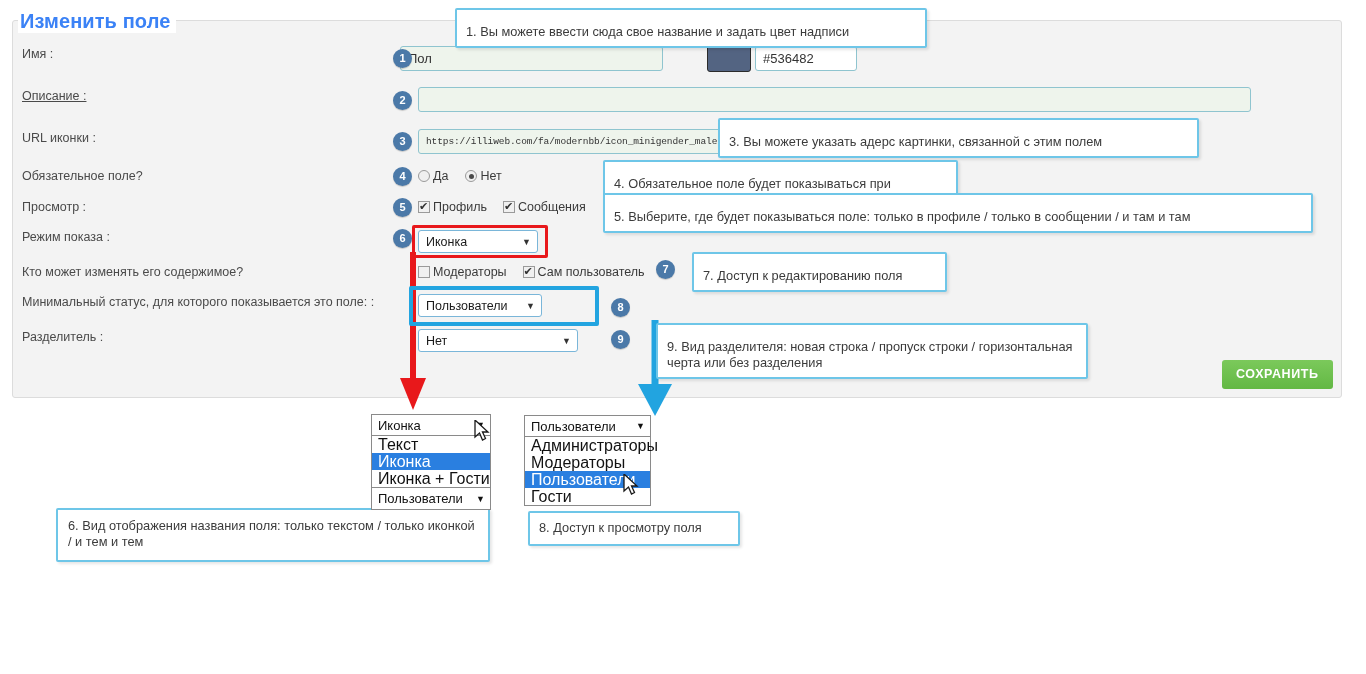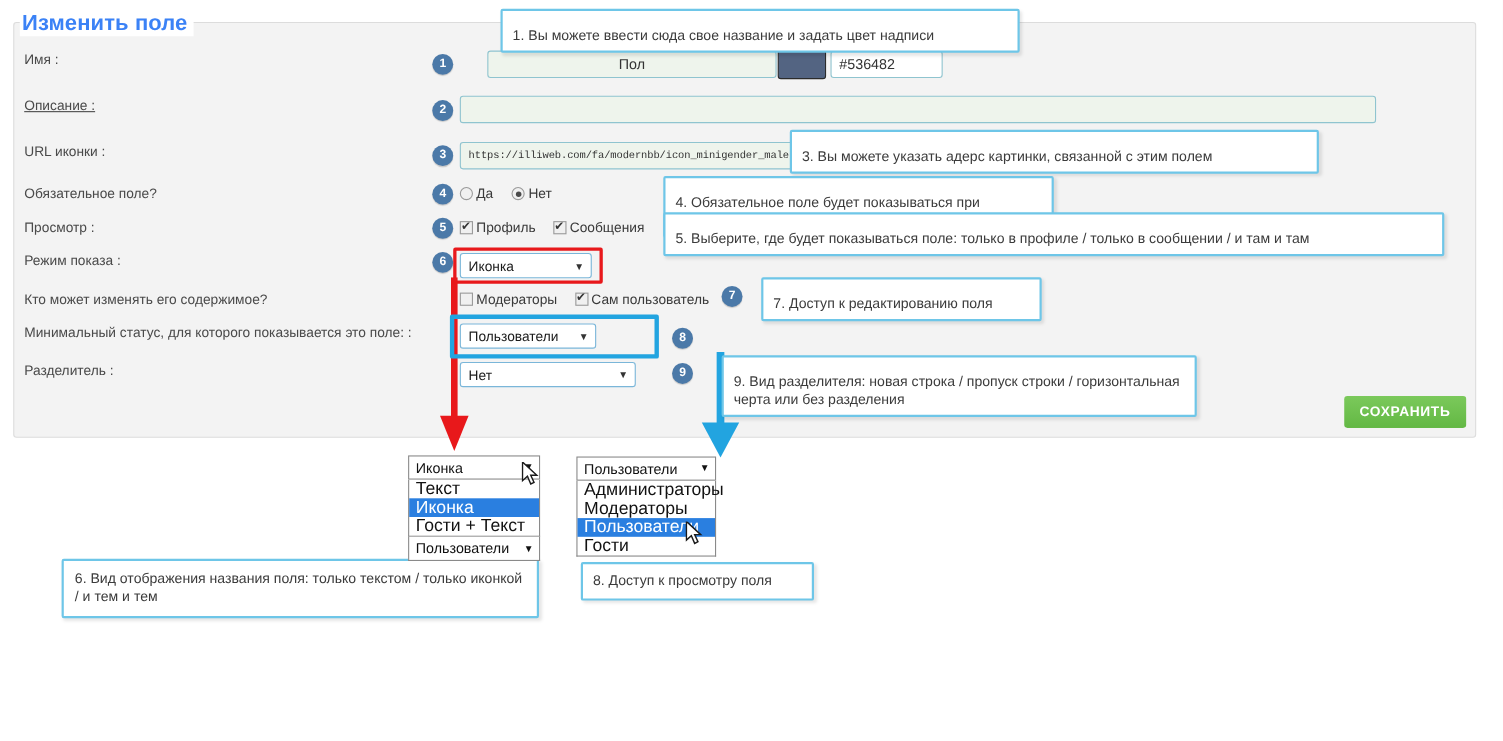--- a/index.html
+++ b/index.html
@@ -240,21 +240,21 @@
   <div class="badge" style="left:393px; top:49px;">1</div>
   <div class="badge" style="left:393px; top:91px;">2</div>
   <div class="badge" style="left:393px; top:132px;">3</div>
   <div class="badge" style="left:393px; top:167px;">4</div>
   <div class="badge" style="left:393px; top:198px;">5</div>
   <div class="badge" style="left:393px; top:229px;">6</div>
   <div class="badge" style="left:656px; top:260px;">7</div>
   <div class="badge" style="left:611px; top:298px;">8</div>
   <div class="badge" style="left:611px; top:330px;">9</div>
 
-  <div class="tin" style="left:443px; top:46px; width:263px;text-align:center;">Пол</div>
+  <div class="tin" style="left:400px; top:46px; width:263px;">Пол</div>
   <div class="swatch" style="left:707px; top:45px;"></div>
   <div class="hexin" style="left:755px; top:46px; width:102px;">#536482</div>
 
   <div class="tin" style="left:418px; top:87px; width:833px;"></div>
 
   <div class="tin mono" style="left:418px; top:129px; width:377px; line-height:23px;">https://illiweb.com/fa/modernbb/icon_minigender_male.gif</div>
 
   <div class="ctl" style="left:418px; top:169px;">
     <span><span class="radio"></span><span>Да</span></span>
     <span style="display:inline-block;width:10px;"></span>
@@ -311,21 +311,21 @@
   <div class="tip" style="left:656px; top:323px; width:432px;">9. Вид разделителя: новая строка / пропуск строки / горизонтальная черта или без разделения</div>
 
   <div class="ddwrap" style="left:371px; top:414px; width:120px;">
     <div class="ddbtn">
       <span>Иконка</span>
       <span class="arw">▼</span>
     </div>
     <div class="ddlist">
       <div class="ddopt">Текст</div>
       <div class="ddopt sel2">Иконка</div>
-      <div class="ddopt">Гости + Текст</div>
+      <div class="ddopt">Иконка + Гости</div>
     </div>
     <div class="ddfoot">
       <span>Пользователи</span>
       <span class="arw">▼</span>
     </div>
   </div>
 
   <svg class="cursor" style="left:474px; top:420px; width:18px; height:24px;" viewBox="0 0 18 24">
     <polygon points="1,0 1,17 5.5,13 8.5,20 11.5,18.5 8.5,12 14,12" fill="#ffffff" stroke="#1a1a1a" stroke-width="1.3"></polygon>
   </svg>

